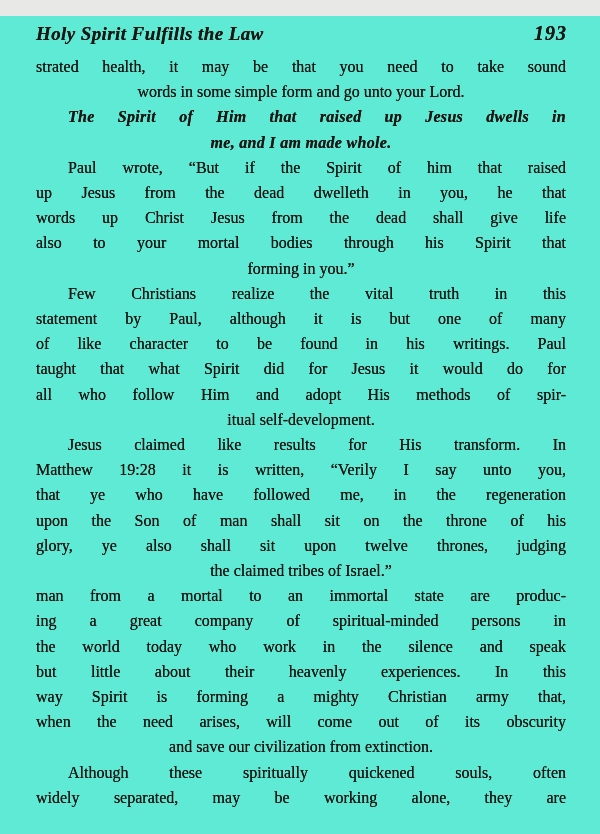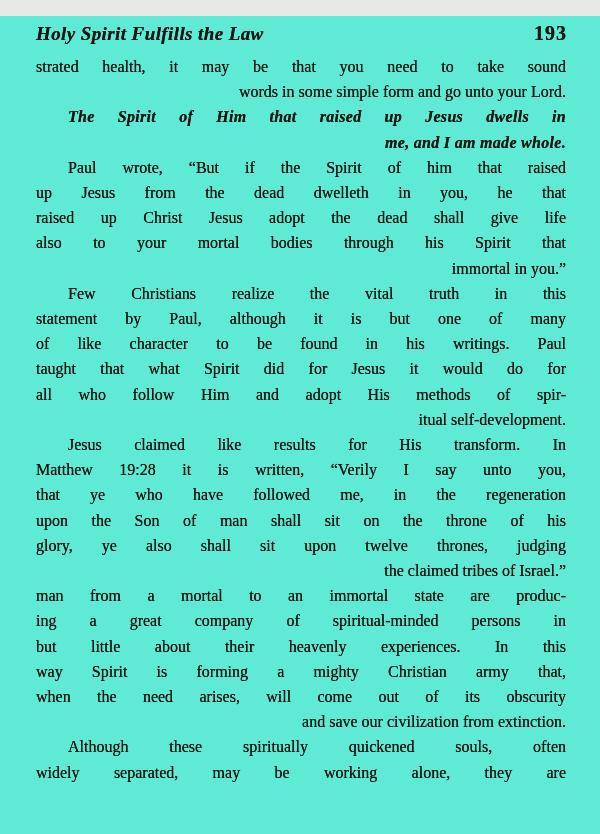--- a/index.html
+++ b/index.html
@@ -31,37 +31,38 @@
     font-weight: 700;
     font-size: 19px;
     letter-spacing: 0.4px;
     text-shadow: 0 0 0.5px currentColor;
   }
   .page-number {
     font-weight: 700;
     font-size: 20px;
     letter-spacing: 1px;
     text-shadow: 0 0 0.5px currentColor;
+    font-style: italic;
   }
   .body-text {
     position: absolute;
     top: 38px;
     left: 36px;
     width: 530px;
     font-size: 16px;
     line-height: 25.2px;
     text-shadow: 0 0 0.5px currentColor;
   }
   .para { margin: 0; }
   .para.em {
     font-style: italic;
     font-weight: 700;
     letter-spacing: 0.3px;
   }
-  .line { text-align: right; white-space: normal; }
+  .line { text-align: center; white-space: normal; }
   .line.just {
     text-align: justify;
     text-align-last: justify;
     text-justify: inter-word;
   }
   .line.indent { text-indent: 32px; }
 </style>
 </head>
 <body>
 
@@ -75,43 +76,44 @@
         <div class="line just">strated health, it may be that you need to take sound</div>
         <div class="line">words in some simple form and go unto your Lord.</div>
       </div>
       <div class="para em">
         <div class="line just indent">The Spirit of Him that raised up Jesus dwells in</div>
         <div class="line">me, and I am made whole.</div>
       </div>
       <div class="para">
         <div class="line just indent">Paul wrote, “But if the Spirit of him that raised</div>
         <div class="line just">up Jesus from the dead dwelleth in you, he that</div>
-        <div class="line just">raised up Christ Jesus adopt the dead shall give life</div>
+        <div class="line just">words up Christ Jesus from the dead shall give life</div>
         <div class="line just">also to your mortal bodies through his Spirit that</div>
-        <div class="line">immortal in you.”</div>
+        <div class="line">forming in you.”</div>
       </div>
       <div class="para">
         <div class="line just indent">Few Christians realize the vital truth in this</div>
         <div class="line just">statement by Paul, although it is but one of many</div>
         <div class="line just">of like character to be found in his writings. Paul</div>
         <div class="line just">taught that what Spirit did for Jesus it would do for</div>
         <div class="line just">all who follow Him and adopt His methods of spir-</div>
         <div class="line">itual self-development.</div>
       </div>
       <div class="para">
         <div class="line just indent">Jesus claimed like results for His transform. In</div>
         <div class="line just">Matthew 19:28 it is written, “Verily I say unto you,</div>
         <div class="line just">that ye who have followed me, in the regeneration</div>
         <div class="line just">upon the Son of man shall sit on the throne of his</div>
         <div class="line just">glory, ye also shall sit upon twelve thrones, judging</div>
         <div class="line">the claimed tribes of Israel.”</div>
       </div>
       <div class="para">
         <div class="line just">man from a mortal to an immortal state are produc-</div>
         <div class="line just">ing a great company of spiritual-minded persons in</div>
+        <div class="line just">the world today who work in the silence and speak</div>
         <div class="line just">but little about their heavenly experiences. In this</div>
         <div class="line just">way Spirit is forming a mighty Christian army that,</div>
         <div class="line just">when the need arises, will come out of its obscurity</div>
         <div class="line">and save our civilization from extinction.</div>
       </div>
       <div class="para">
         <div class="line just indent">Although these spiritually quickened souls, often</div>
         <div class="line just">widely separated, may be working alone, they are</div>
       </div>
     </div>

